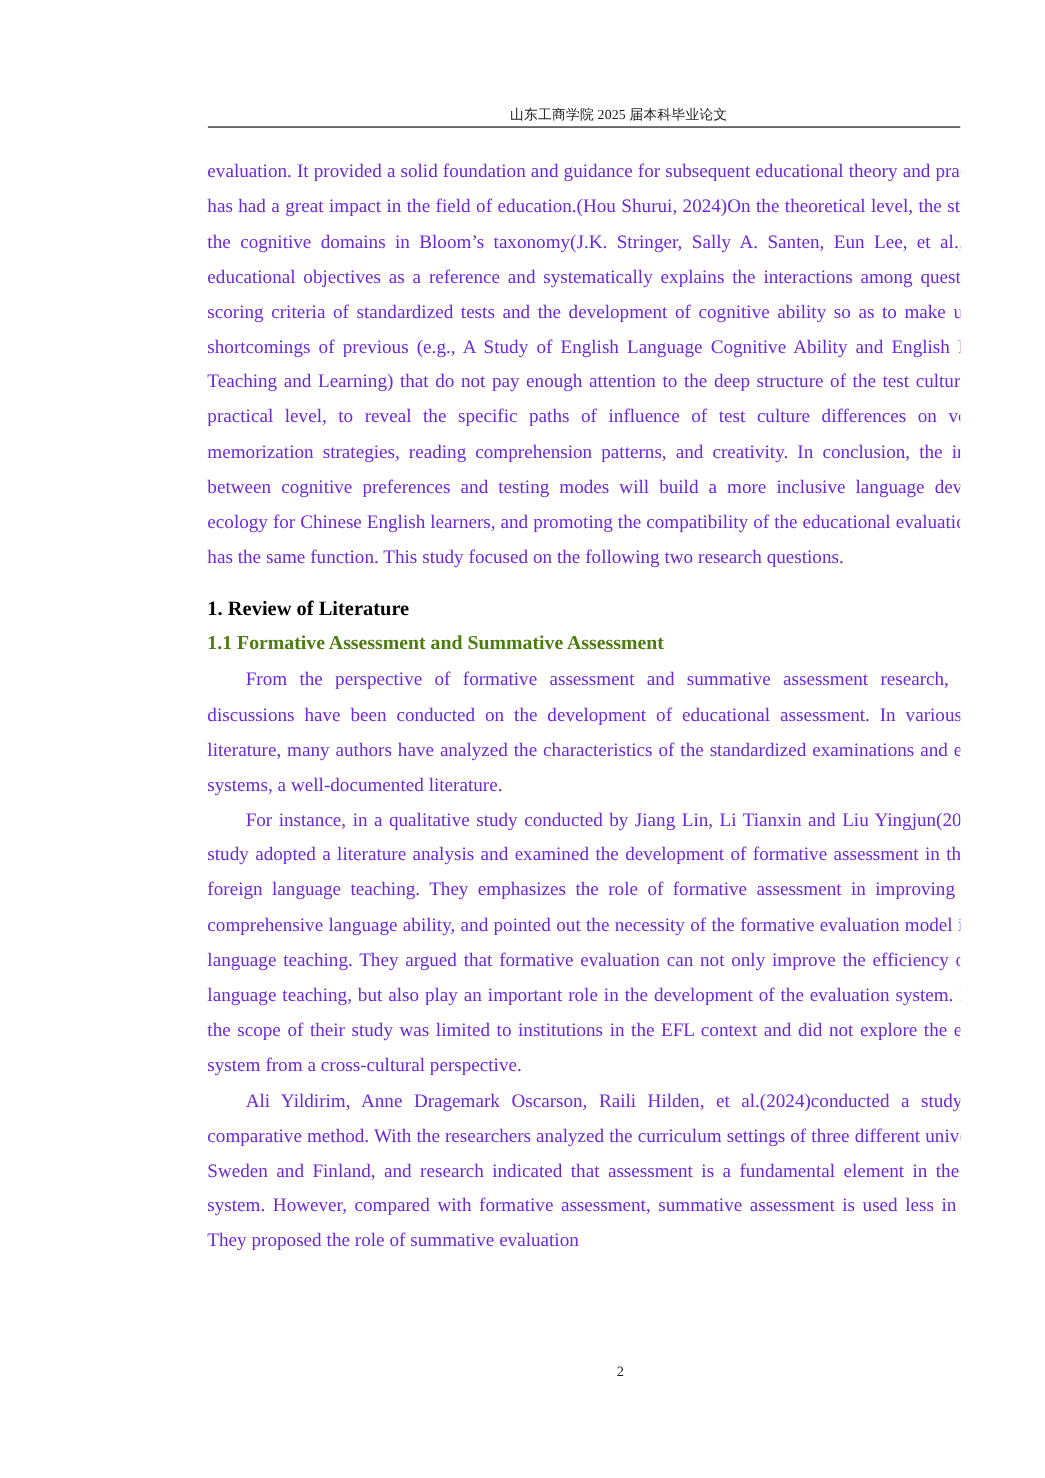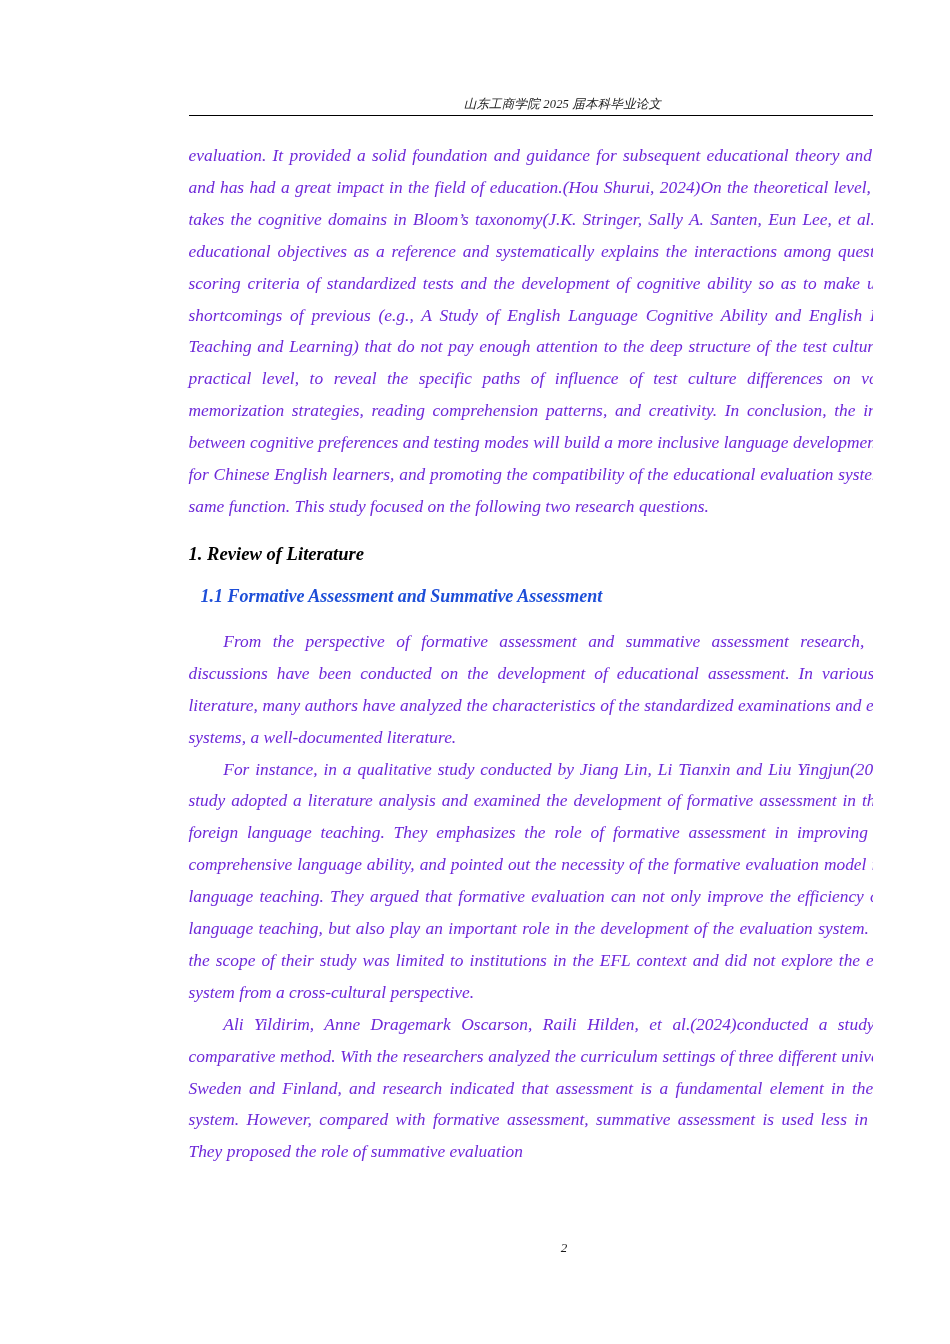--- a/index.html
+++ b/index.html
@@ -12,21 +12,20 @@
     color: #000000;
   }
   .page {
     position: relative;
     width: 795px;
     height: 1344px;
     margin: 0 auto;
     background: #ffffff;
     box-sizing: border-box;
     overflow: hidden;
-    font-style: italic;
   }
   .header-area {
     position: absolute;
     left: 111px;
     top: 96px;
     width: 748px;
   }
   .header-title {
     text-align: center;
     font-family: "Liberation Serif", "DejaVu Serif", serif;
@@ -63,27 +62,27 @@
   h1.heading-1 {
     margin: 0;
     padding-top: 15px;
     font-size: 18.6px;
     line-height: 31px;
     font-weight: bold;
     text-align: left;
     color: #000000;
   }
   h2.heading-2 {
-    margin: 12px;
+    margin: 0;
     padding-bottom: 2px;
     font-size: 18px;
     line-height: 31px;
     font-weight: bold;
     text-align: left;
-    color: #1d4ed8;
+    color: #4d7c0f;
   }
   .footer-area {
     position: absolute;
     left: 111px;
     top: 1238px;
     width: 751px;
     text-align: center;
   }
   .page-number {
     font-size: 13px;

